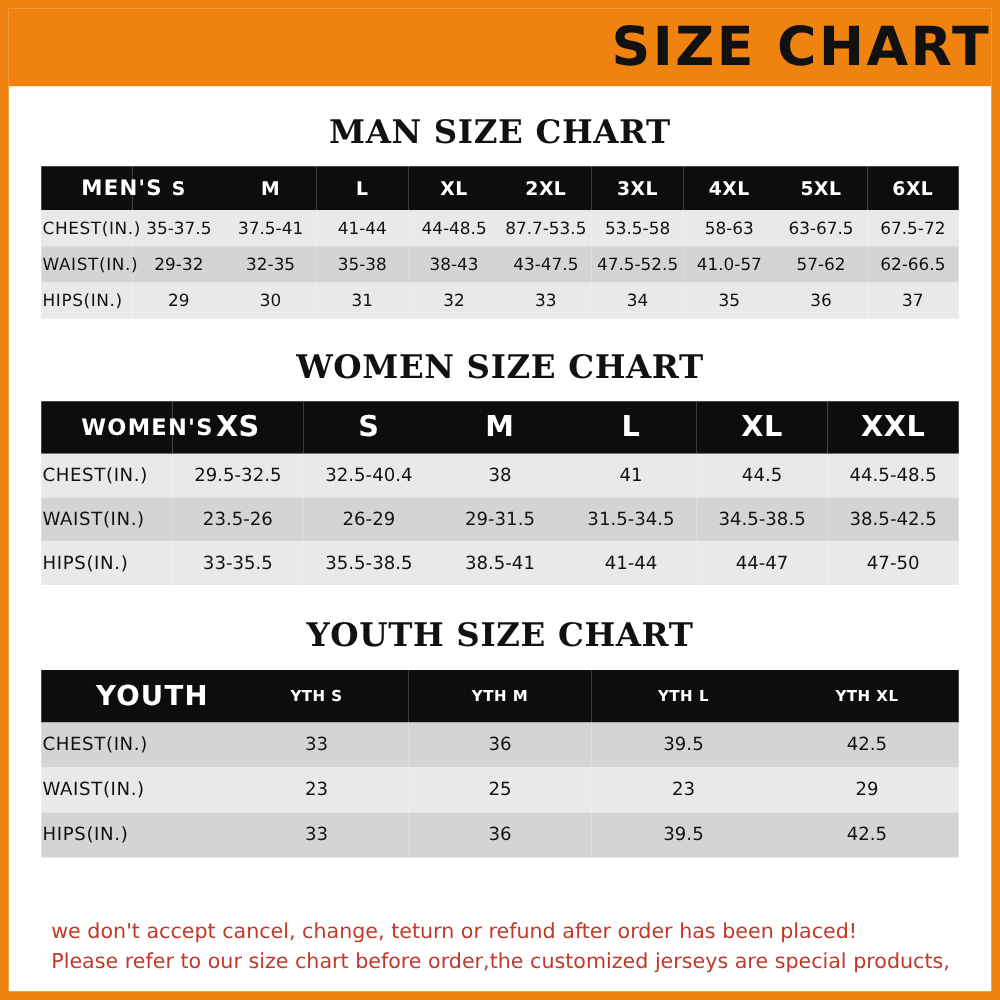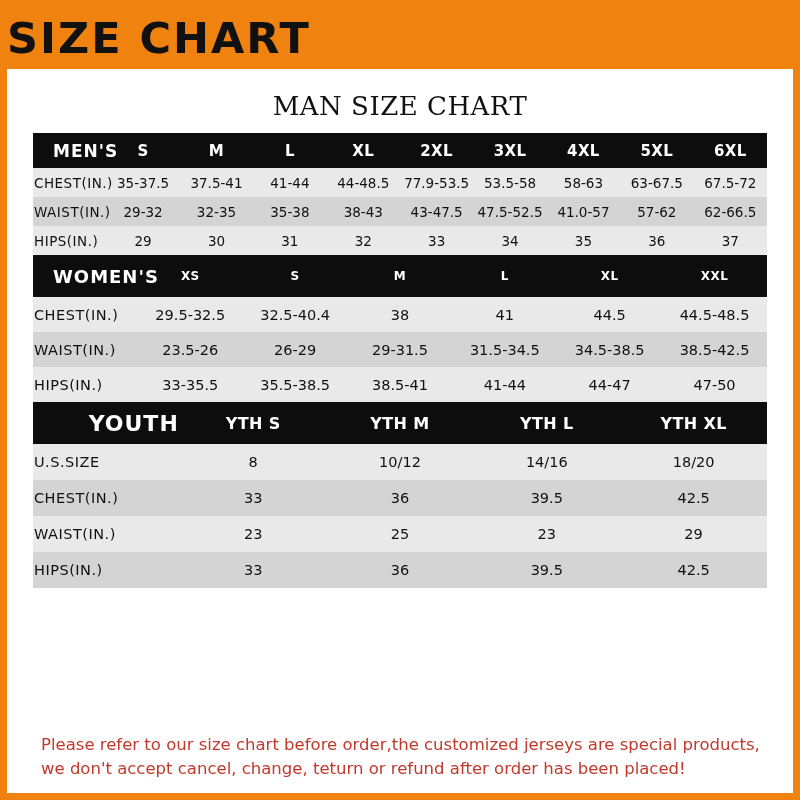--- a/index.html
+++ b/index.html
@@ -21,42 +21,42 @@
     border: 7px solid #f0820f;
     background: #ffffff;
     display: flex;
     flex-direction: column;
   }
   .banner {
     background: #f0820f;
     height: 62px;
     display: flex;
     align-items: center;
-    justify-content: flex-start;
+    justify-content: flex-end;
     flex: 0 0 auto;
   }
   .banner-title {
     font-family: "DejaVu Sans", sans-serif;
     font-weight: bold;
     font-size: 43px;
     letter-spacing: 2px;
     color: #111111;
     line-height: 1;
   }
   .content {
     flex: 1 1 auto;
     padding: 0 26px;
     box-sizing: border-box;
     display: flex;
     flex-direction: column;
   }
   .section-title {
     text-align: center;
     font-family: "DejaVu Serif", serif;
-    font-weight: normal;
+    font-weight: bold;
     font-size: 26px;
     color: #111111;
     letter-spacing: 0.5px;
   }
   .sec-man .section-title { margin: 22px 0 12px 0; }
   .sec-women .section-title { margin: 24px 0 12px 0; }
   .sec-youth .section-title { margin: 26px 0 12px 0; }
 
   table {
     width: 100%;
@@ -72,46 +72,46 @@
     background: #0d0d0d;
     color: #ffffff;
   }
   .hdr-row td {
     font-weight: bold;
     font-size: 15px;
     height: 33px;
     letter-spacing: 0.4px;
   }
   .hdr-row td.rowlabel {
-    text-align: right;
-    padding-left: 20px;
+    text-align: center;
+    padding-left: 32px;
     font-size: 17px;
     letter-spacing: 1px;
   }
   .data-row td {
     font-size: 13.5px;
     color: #111111;
     height: 27px;
   }
   .data-row td.rowlabel {
     font-size: 13.5px;
     letter-spacing: 0.5px;
     padding-right: 6px;
     text-align: left;
   }
   .row-light { background: #e9e9e9; }
   .row-dark  { background: #d4d4d4; }
 
   
-  .sec-women .hdr-row td { height: 40px; font-size: 12px; }
+  .sec-women .hdr-row td { height: 40px; font-size: 23px; }
   .sec-women .hdr-row td.rowlabel { font-size: 18px; margin-top: 16px; }
   .sec-women .data-row td { height: 33px; font-size: 14.5px; }
 
   
-  .sec-youth .hdr-row td { height: 40px; font-size: 16px; }
+  .sec-youth .hdr-row td { height: 40px; font-size: 12px; }
   .sec-youth .hdr-row td.rowlabel { font-size: 22px; }
   .sec-youth .data-row td { height: 34px; font-size: 14.5px; }
 
   .notice {
     margin-top: auto;
     padding: 10px 8px 12px 8px;
     color: #c0392b;
     font-family: "DejaVu Sans", sans-serif;
     font-size: 16.5px;
     line-height: 1.45;
@@ -145,21 +145,21 @@
             <td>4XL</td>
             <td>5XL</td>
             <td>6XL</td>
           </tr>
           <tr class="data-row row-light">
             <td class="rowlabel">CHEST(IN.)</td>
             <td>35-37.5</td>
             <td>37.5-41</td>
             <td>41-44</td>
             <td>44-48.5</td>
-            <td>77.9-53.5</td>
+            <td>87.7-53.5</td>
             <td>53.5-58</td>
             <td>58-63</td>
             <td>63-67.5</td>
             <td>67.5-72</td>
           </tr>
           <tr class="data-row row-dark">
             <td class="rowlabel">WAIST(IN.)</td>
             <td>29-32</td>
             <td>32-35</td>
             <td>35-38</td>
@@ -180,20 +180,21 @@
             <td>34</td>
             <td>35</td>
             <td>36</td>
             <td>37</td>
           </tr>
         </tbody>
       </table>
     </div>
 
     <div class="sec-women">
+      <div class="section-title">WOMEN SIZE CHART</div>
       <table>
         <tbody>
           <tr class="hdr-row">
             <td class="rowlabel">WOMEN'S</td>
             <td>XS</td>
             <td>S</td>
             <td>M</td>
             <td>L</td>
             <td>XL</td>
             <td>XXL</td>
@@ -223,36 +224,30 @@
             <td>38.5-41</td>
             <td>41-44</td>
             <td>44-47</td>
             <td>47-50</td>
           </tr>
         </tbody>
       </table>
     </div>
 
     <div class="sec-youth">
+      <div class="section-title">YOUTH SIZE CHART</div>
       <table>
         <tbody>
           <tr class="hdr-row">
             <td class="rowlabel">YOUTH</td>
             <td>YTH S</td>
             <td>YTH M</td>
             <td>YTH L</td>
             <td>YTH XL</td>
           </tr>
-          <tr class="data-row row-light">
-            <td class="rowlabel">U.S.SIZE</td>
-            <td>8</td>
-            <td>10/12</td>
-            <td>14/16</td>
-            <td>18/20</td>
-          </tr>
           <tr class="data-row row-dark">
             <td class="rowlabel">CHEST(IN.)</td>
             <td>33</td>
             <td>36</td>
             <td>39.5</td>
             <td>42.5</td>
           </tr>
           <tr class="data-row row-light">
             <td class="rowlabel">WAIST(IN.)</td>
             <td>23</td>
@@ -265,18 +260,18 @@
             <td>33</td>
             <td>36</td>
             <td>39.5</td>
             <td>42.5</td>
           </tr>
         </tbody>
       </table>
     </div>
 
     <div class="notice">
+      <div>we don't accept cancel, change, teturn or refund after order has been placed!</div>
       <div>Please refer to our size chart before order,the customized jerseys are special products,</div>
-      <div>we don't accept cancel, change, teturn or refund after order has been placed!</div>
     </div>
 
   </div>
 </div>
 
 </body></html>

